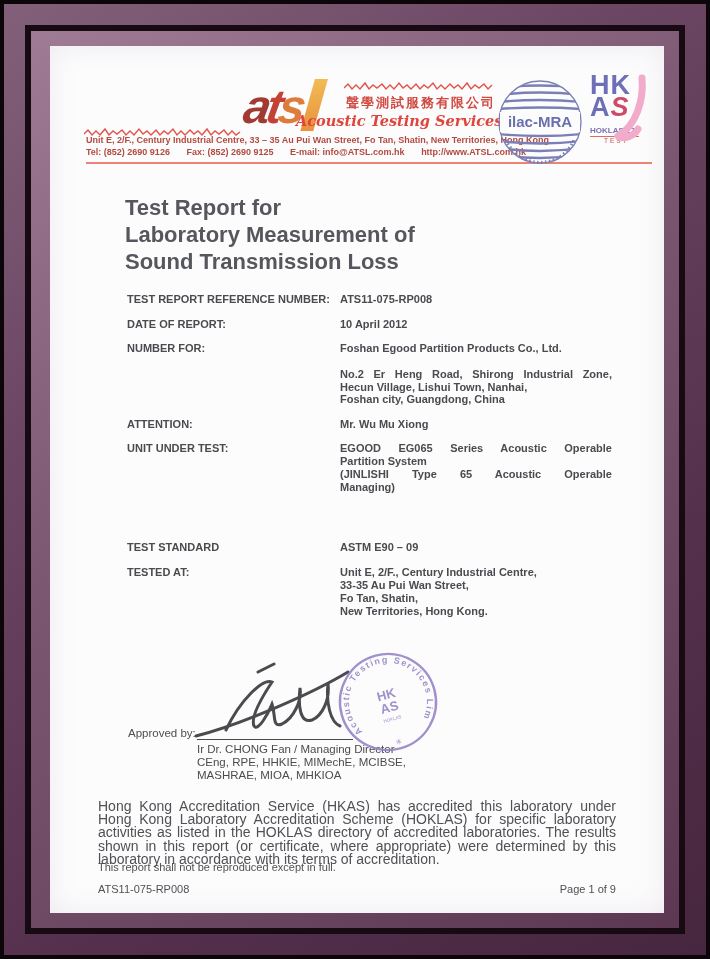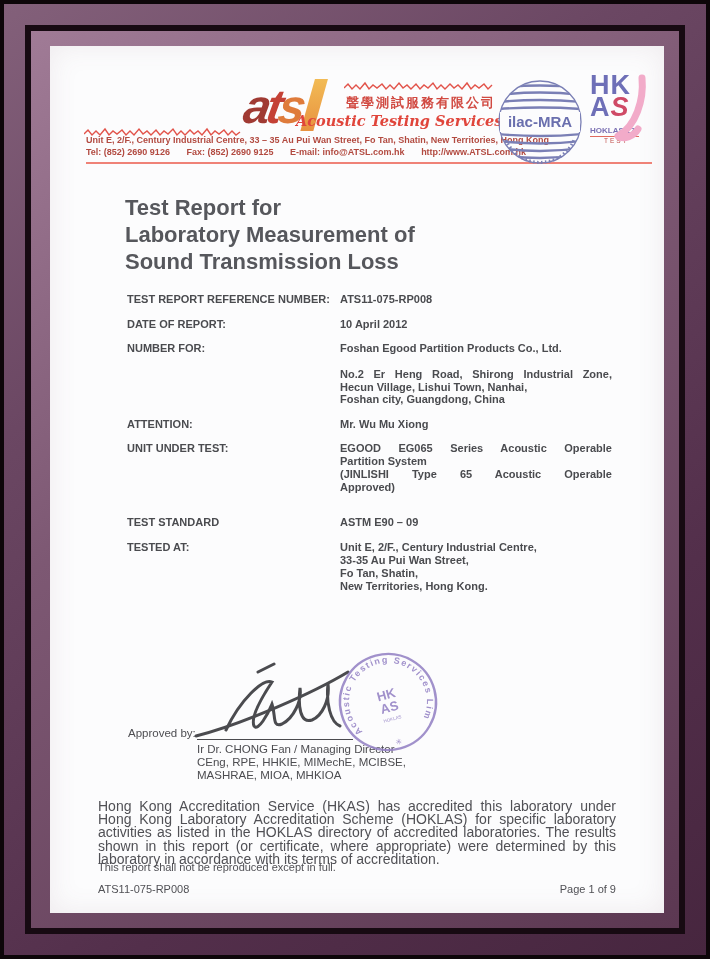--- a/index.html
+++ b/index.html
@@ -66,21 +66,21 @@
   
   .fields { position:absolute; left:77px; top:247px; width:490px;
             font-size:11px; line-height:13px; font-weight:bold; color:#4a4b4f; }
   .row { display:flex; }
   .row .lbl { width:213px; flex:none; }
   .row .val { width:272px; }
   .val-lines div { line-height:13px; }
   .addr-lines div { line-height:12.5px; }
   .stretch { text-align:justify; text-align-last:justify; }
   .mb12 { margin-bottom:12px; } .mb11 { margin-bottom:11px; }
-  .mb13 { margin-bottom:13px; } .mb34 { margin-bottom:22px; }
+  .mb13 { margin-bottom:13px; } .mb34 { margin-bottom:47px; }
 
   
   .approved-label { position:absolute; left:78px; top:681px;
                     font-size:11.5px; color:#4e4e52; }
   .sig-line { position:absolute; left:147px; top:693px; width:156px; height:0;
               border-top:1.6px solid #4a4a4e; }
   .signature { position:absolute; left:138px; top:612px; }
   .approver  { position:absolute; left:147px; top:697px;
                font-size:11.5px; line-height:13px; color:#4c4c50; }
   .stamp { position:absolute; left:283px; top:601px; opacity:0.88; }
@@ -203,21 +203,21 @@
         <div class="lbl">ATTENTION:</div>
         <div class="val">Mr. Wu Mu Xiong</div>
       </div>
 
       <div class="row mb34">
         <div class="lbl">UNIT UNDER TEST:</div>
         <div class="val val-lines">
           <div class="stretch">EGOOD EG065 Series Acoustic Operable</div>
           <div>Partition System</div>
           <div class="stretch">(JINLISHI Type 65 Acoustic Operable</div>
-          <div>Approved)</div>
+          <div>Managing)</div>
         </div>
       </div>
 
       <div class="row mb12">
         <div class="lbl">TEST STANDARD</div>
         <div class="val">ASTM E90 – 09</div>
       </div>
 
       <div class="row">
         <div class="lbl">TESTED AT:</div>

